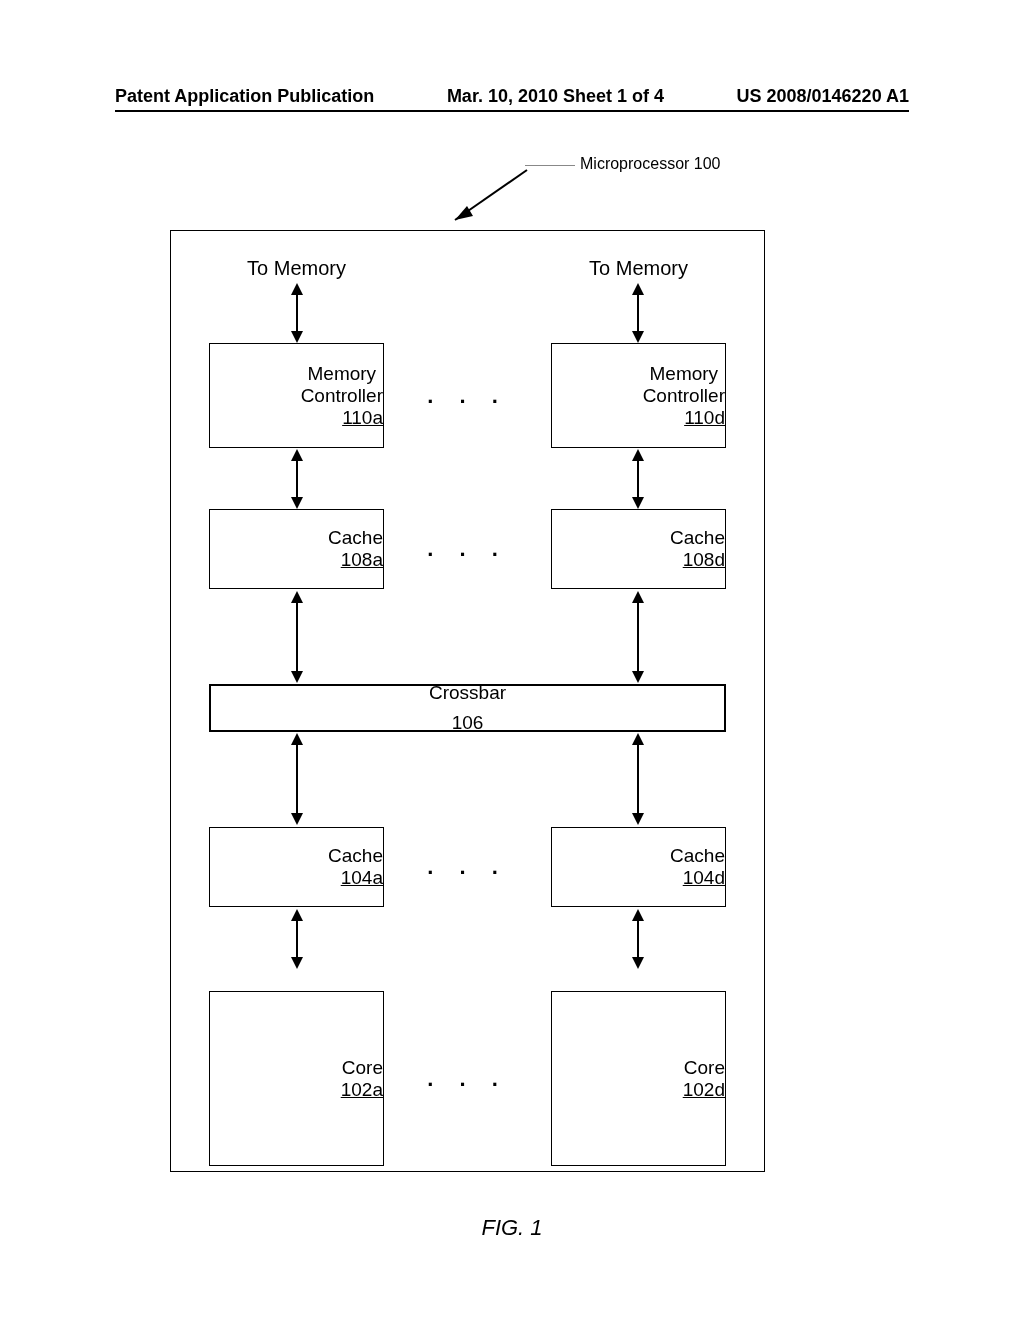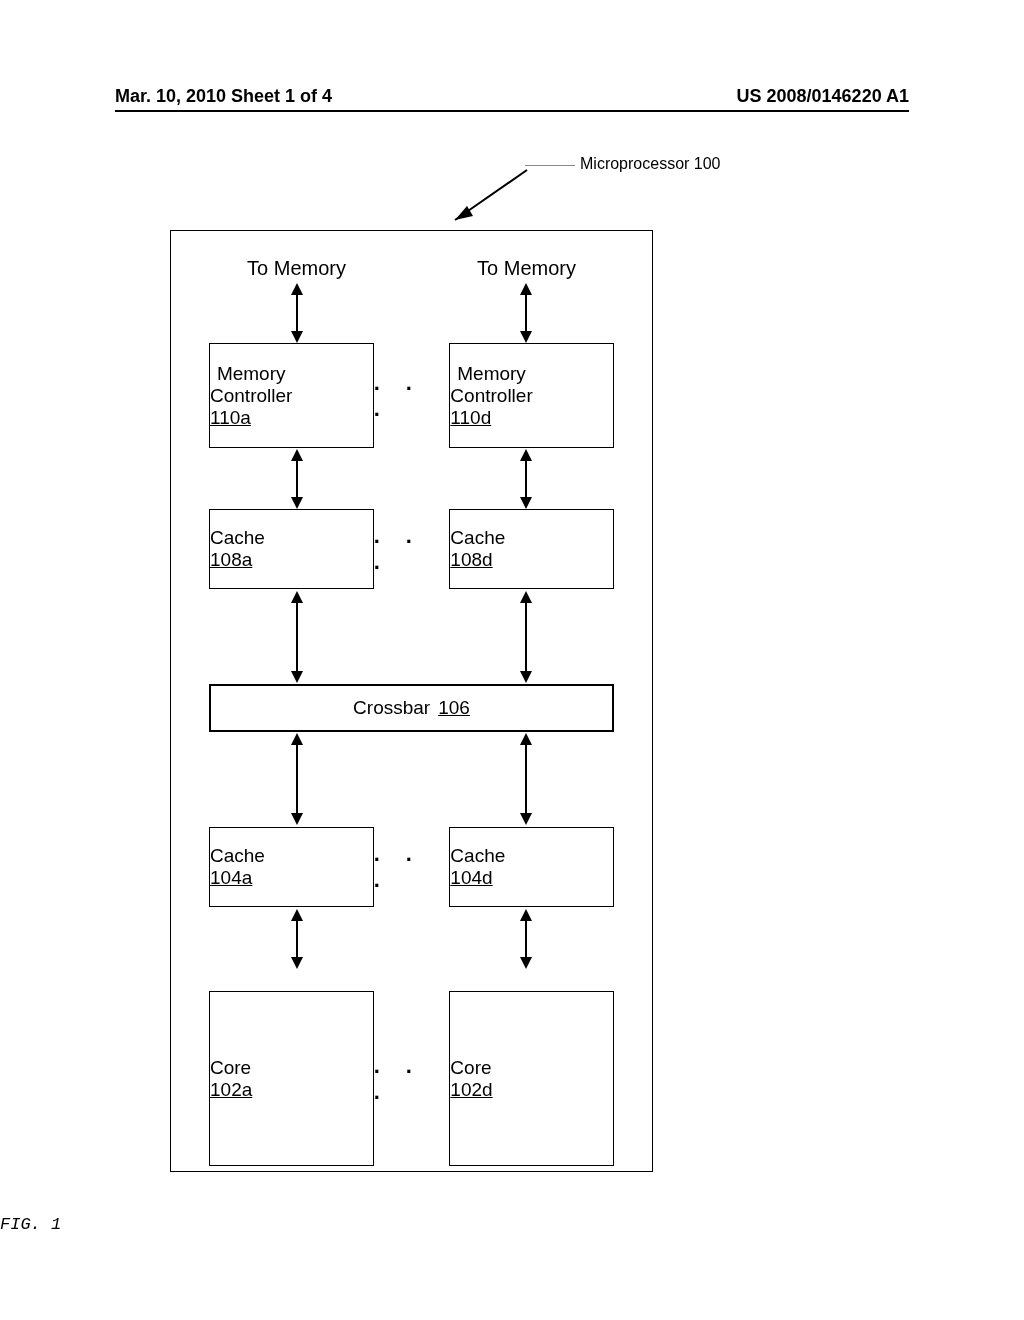--- a/index.html
+++ b/index.html
@@ -46,21 +46,21 @@
     top: 168px;
     left: 445px;
     width: 84px;
     height: 60px;
   }
   .callout-arrow svg { width: 100%; height: 100%; }
   .diagram-outer {
     position: absolute;
     top: 230px;
     left: 170px;
-    width: 483px;
+    width: 595px;
     height: 942px;
     border: 1px solid #000;
   }
   .row-pair {
     position: absolute;
     left: 0; right: 0;
     display: flex;
     justify-content: space-between;
     align-items: center;
     padding: 0 38px;
@@ -68,21 +68,21 @@
   .ellipsis {
     font-size: 22px;
     letter-spacing: 10px;
     font-weight: bold;
   }
   .block {
     border: 1px solid #000;
     background: #fff;
     display: flex;
     flex-direction: column;
-    align-items: flex-start;
+    align-items: flex-end;
     justify-content: center;
     text-align: center;
     font-size: 19px;
   }
   .block .ref { text-decoration: underline; }
   .to-memory {
     position: absolute;
     font-size: 20px;
     text-align: center;
     width: 175px;
@@ -91,42 +91,43 @@
     position: absolute;
     left: 38px; right: 38px;
     top: 453px;
     height: 48px;
     border: 2px solid #000;
     display: flex;
     align-items: center;
     justify-content: center;
     font-size: 19px;
     gap: 8px;
+    flex-direction: column;
   }
   .crossbar .ref { text-decoration: underline; text-align: right; }
   .darrow {
     position: absolute;
     width: 14px;
     height: 60px;
   }
   .darrow svg { width: 100%; height: 100%; display: block; }
   .fig-label {
     position: absolute;
     top: 1215px;
     left: 0; right: 0;
-    text-align: left;
-    font-size: 17px;
+    text-align: center;
+    font-size: 22px;
     font-style: italic;
-    font-family: Liberation Mono, monospace;
   }
 </style>
 </head>
 <body>
 
 <div class="header">
+  <span>Patent Application Publication</span>
   <span>Mar. 10, 2010  Sheet 1 of 4</span>
   <span>US 2008/0146220 A1</span>
 </div>
 <div class="header-rule"></div>
 
 <div class="callout-label">Microprocessor 100</div>
 <div class="callout-tick"></div>
 <div class="callout-arrow">
   <svg viewBox="0 0 84 60">
     <line x1="82" y1="2" x2="10" y2="52" stroke="#000" stroke-width="2"></line>

